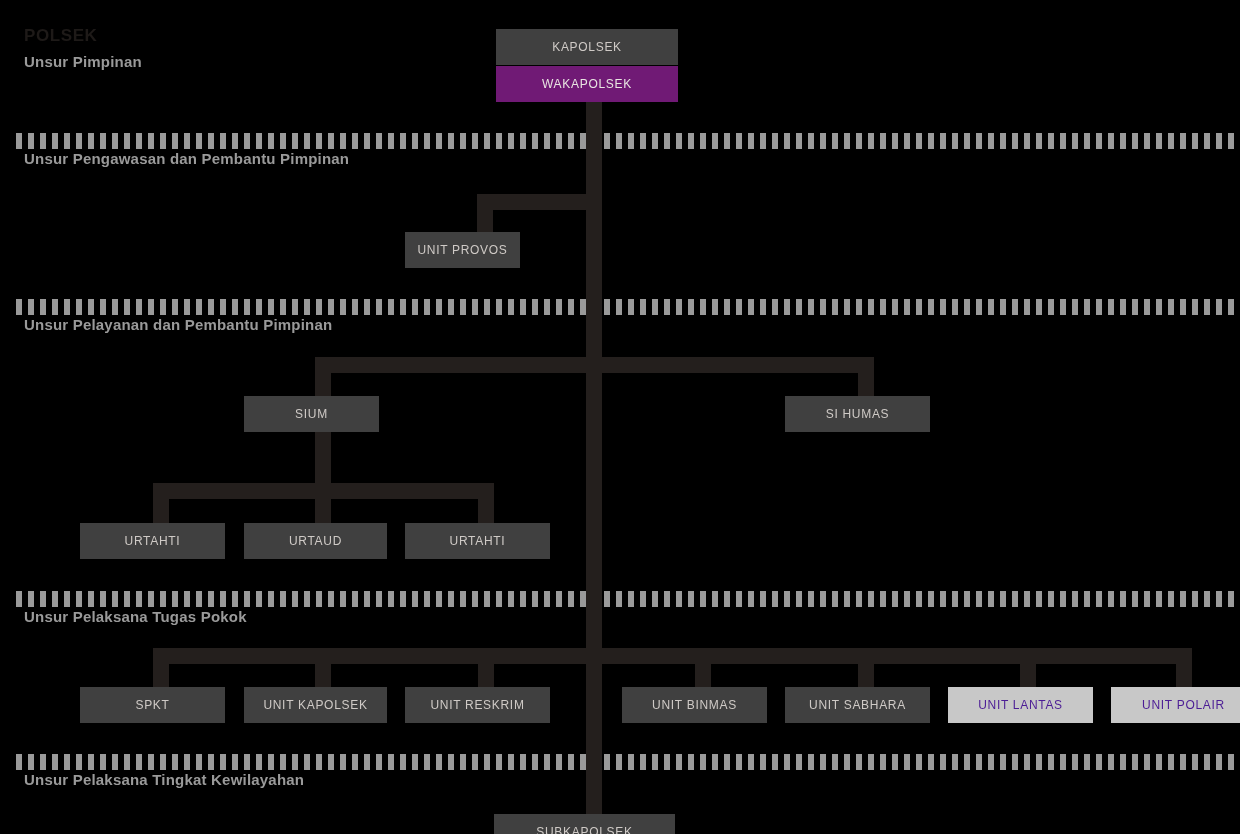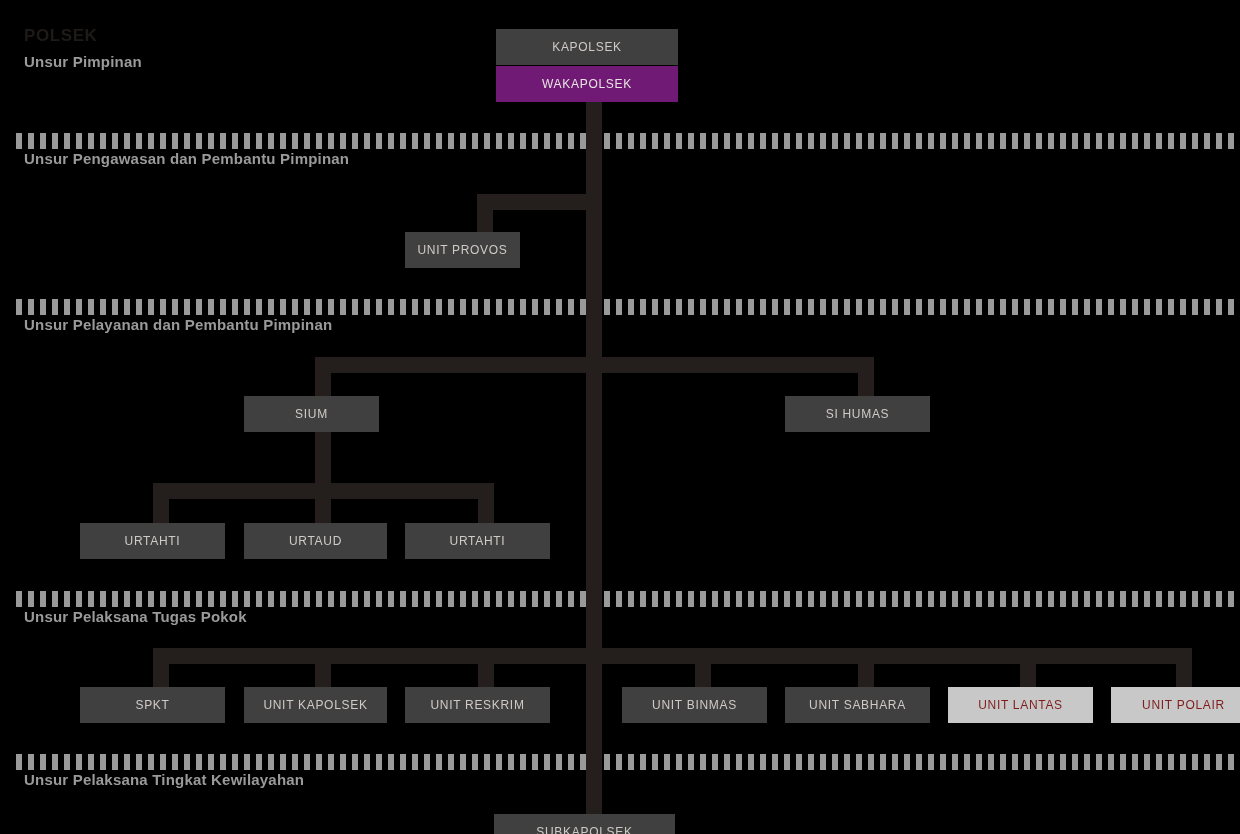--- a/index.html
+++ b/index.html
@@ -62,21 +62,21 @@
     display: flex;
     align-items: center;
     justify-content: center;
     font-size: 12px;
     letter-spacing: 0.7px;
     text-align: center;
     white-space: nowrap;
   }
   .node.dark     { background: #404040; color: #cfcac6; }
   .node.mid      { background: #701a75; color: #e8e5e2; }
-  .node.light    { background: #c8c8c8; color: #7f1d1d; }
+  .node.light    { background: #c8c8c8; color: #4c1d95; }
 </style>
 </head>
 <body>
 
 <div id="chart">
 
   <div class="section-title dark" style="top:2px;">POLSEK</div>
 
   <div class="section-title" style="top:29px;">Unsur Pimpinan</div>
 

